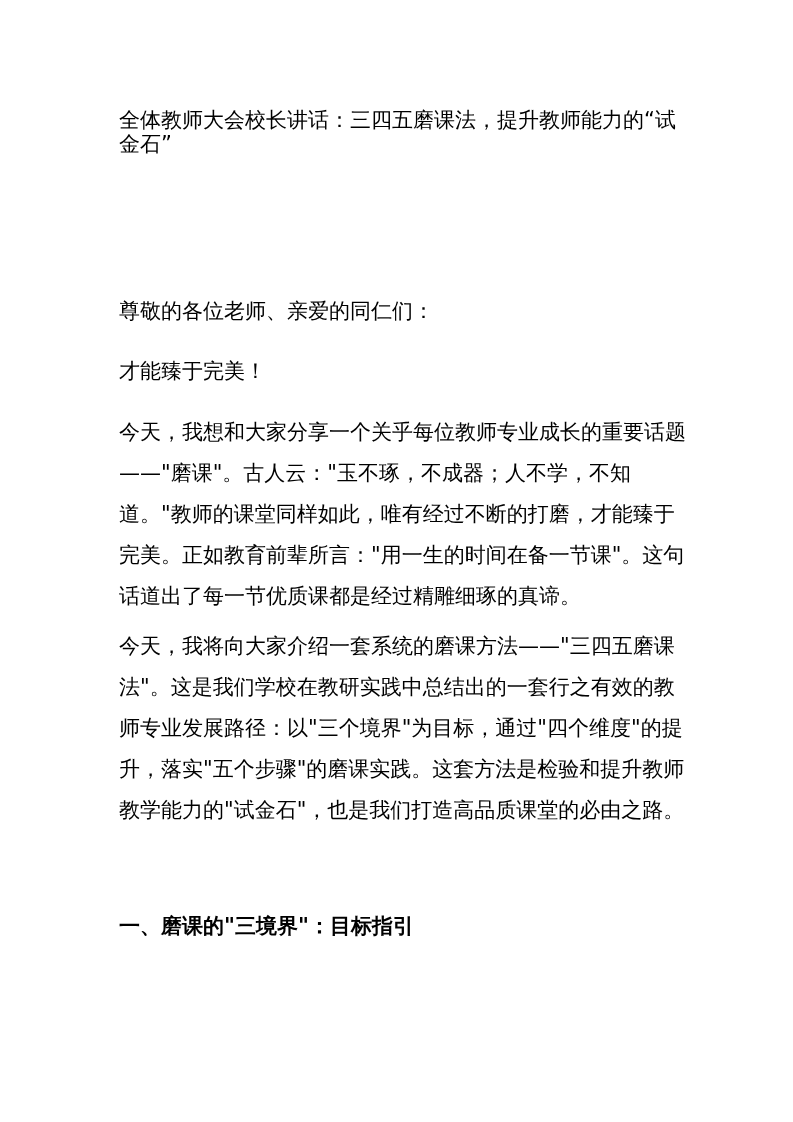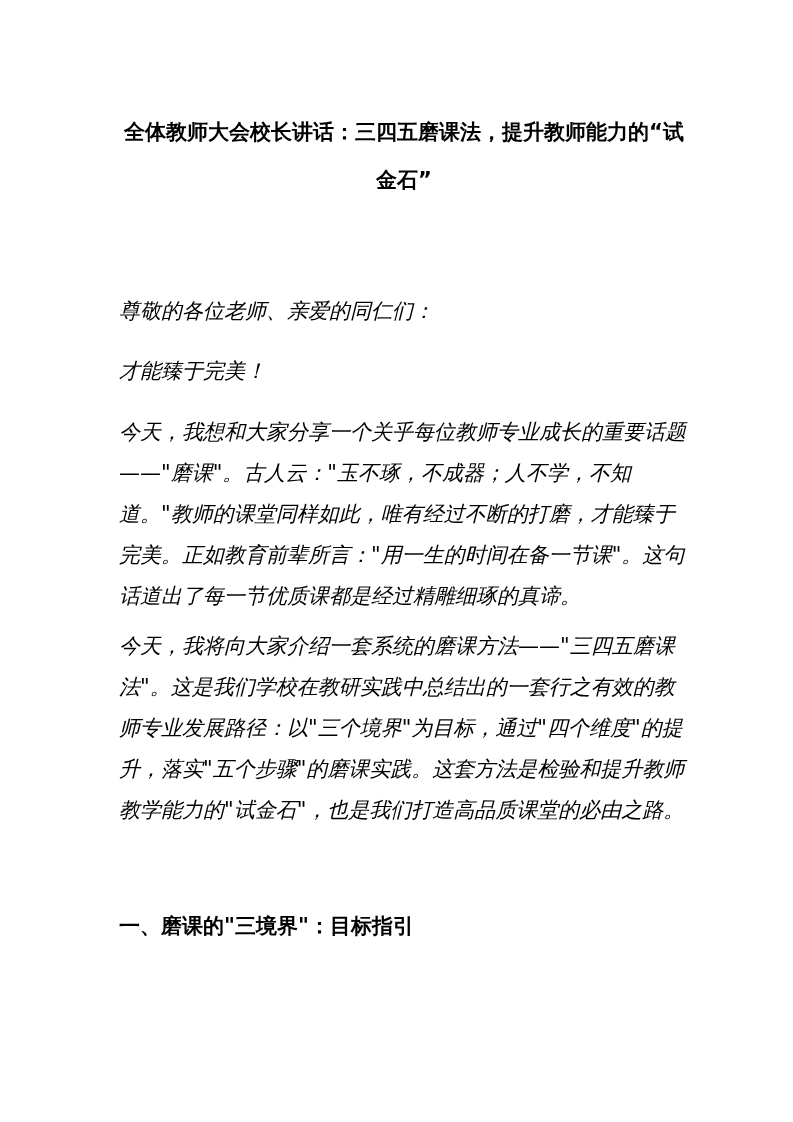--- a/index.html
+++ b/index.html
@@ -20,33 +20,31 @@
       left: 119px;
       top: 0;
       width: 570px;
     }
     .title {
       position: absolute;
       top: 108px;
       left: 0;
       width: 570px;
       font-size: 21px;
-      line-height: 48px;
+      line-height: 24px;
       margin: 0;
-      font-weight: bold;
-      text-align: center;
+      font-weight: normal;
     }
     .body-block {
       position: absolute;
       left: 0;
       width: 570px;
       font-size: 21px;
       line-height: 41px;
       margin: 0;
-      font-style: italic;
     }
     .greeting { top: 291px; }
     .hello { top: 351px; }
     .para1 { top: 412px; }
     .para2 { top: 626px; }
     .heading {
       position: absolute;
       top: 906px;
       left: 0;
       font-size: 21px;

